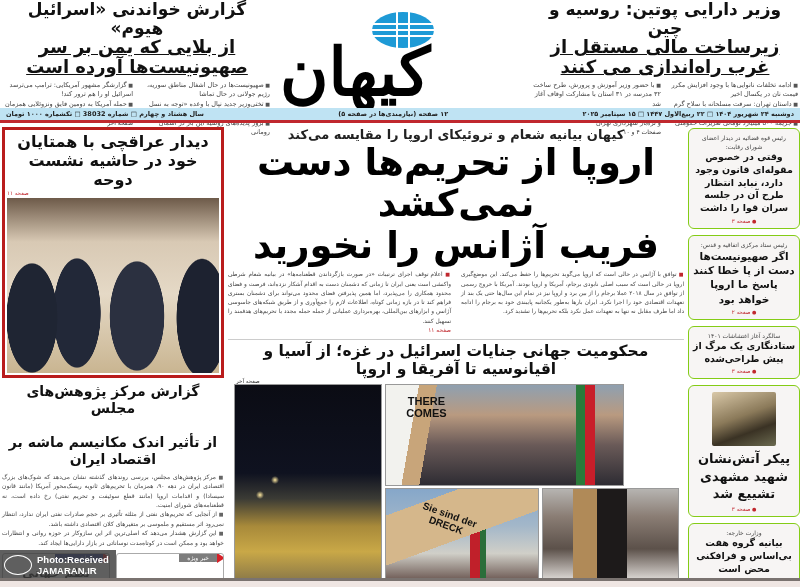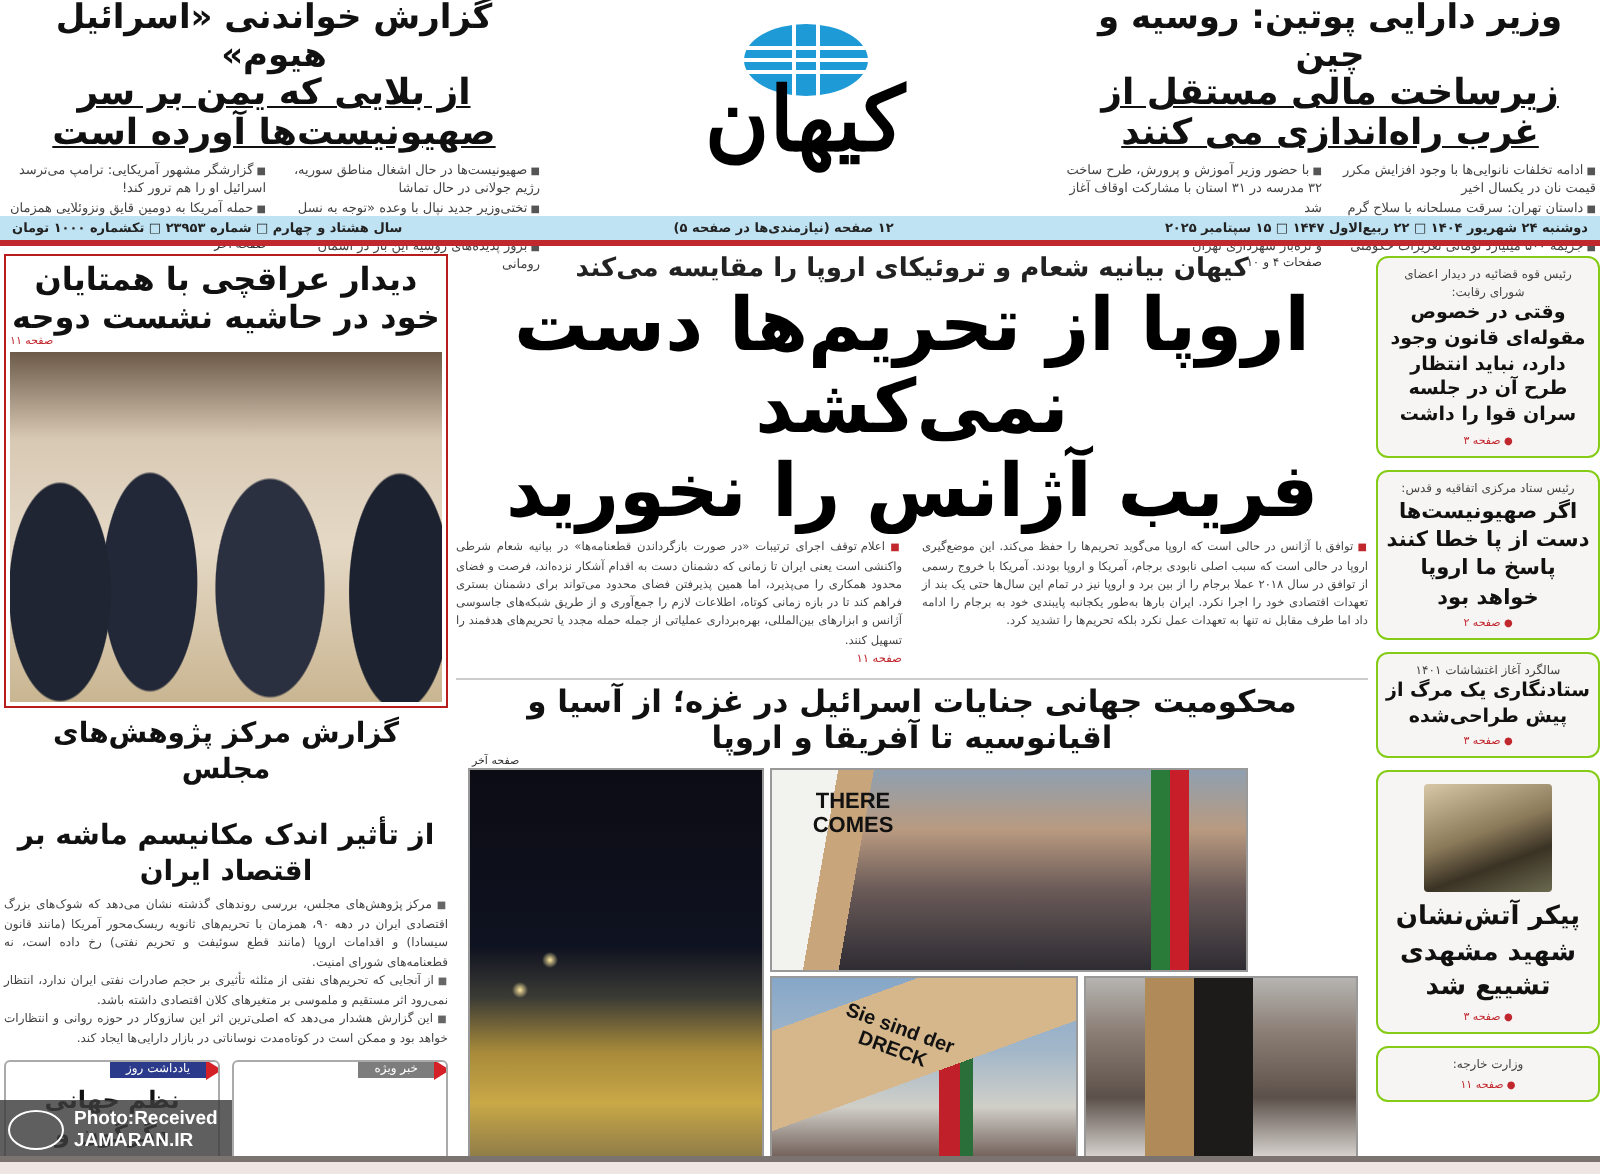--- a/index.html
+++ b/index.html
@@ -20,37 +20,37 @@
 
   .logo { left: 280px; top: 4px; width: 245px; height: 100px; }
   .logo .globe { position: absolute; left: 92px; top: 8px; width: 62px; height: 36px; border-radius: 50%; background: #1e9ad6;
     background-image:
       linear-gradient(#fff,#fff), linear-gradient(#fff,#fff), linear-gradient(#fff,#fff),
       linear-gradient(90deg,#fff,#fff), linear-gradient(90deg,#fff,#fff);
     background-size: 100% 2px, 100% 2px, 100% 2px, 2px 100%, 2px 100%;
     background-position: 0 33%, 0 50%, 0 67%, 40% 0, 60% 0;
     background-repeat: no-repeat;
   }
-  .logo .word { position: absolute; left: 0; right: 0; top: 30px; text-align: center; font-family: Liberation Serif, serif; font-size: 44px; font-weight: bold; color: #000; letter-spacing: 2px; }
+  .logo .word { position: absolute; left: 0; right: 0; top: 30px; text-align: left; font-family: Liberation Serif, serif; font-size: 66px; font-weight: bold; color: #000; letter-spacing: 2px; }
 
   
   .datebar { left: 0; top: 108px; width: 800px; height: 15px; background: #bfe3f3; border-bottom: 3px solid #c0282e; display: flex; justify-content: space-between; align-items: center; padding: 0 6px; font-size: 6.5px; font-weight: bold; color: #222; }
 
   
   .rcol { left: 688px; top: 128px; width: 112px; }
   .rbox { border: 1px solid #84cc16; border-radius: 6px; background: #f7f5f4; margin-bottom: 6px; padding: 4px 4px; text-align: center; }
   .rbox .k { font-size: 6px; color: #444; line-height: 1.5; }
   .rbox .h { font-size: 10.5px; font-weight: bold; line-height: 1.35; color: #111; }
   .rbox .p { font-size: 5.5px; color: #c0282e; margin-top: 3px; }
   .rbox .p::before { content: "● "; font-size: 5px; }
   .portrait { width: 64px; height: 54px; margin: 2px auto 4px; background: linear-gradient(160deg,#d9c8a8 0%,#8b7a5a 45%,#3a3224 70%,#6b6a50 100%); border-radius: 2px; }
 
   
   .lcol { left: 2px; top: 127px; width: 222px; }
-  .photo-box { border: 1px solid #b91c1c; padding: 2px; }
+  .photo-box { border: 3px solid #b91c1c; padding: 2px; }
   .photo-box h3 { font-size: 16px; font-weight: bold; text-align: center; line-height: 1.2; }
   .photo-box .pref { font-size: 5.5px; color: #c0282e; text-align: left; }
   .meeting-photo { height: 175px; margin-top: 2px; background:
       radial-gradient(ellipse 28px 60px at 25px 120px,#1f2533 90%,transparent 92%),
       radial-gradient(ellipse 26px 60px at 70px 115px,#222838 90%,transparent 92%),
       radial-gradient(ellipse 30px 60px at 130px 118px,#2b3040 90%,transparent 92%),
       radial-gradient(ellipse 28px 65px at 195px 120px,#1d2230 90%,transparent 92%),
       linear-gradient(180deg,#6d5a49 0%,#d8c9b4 25%,#e5d9c6 55%,#c9b591 100%); }
 
   .lh { font-size: 14px; font-weight: bold; text-align: center; line-height: 1.25; margin-top: 5px; }
@@ -136,21 +136,21 @@
       <div class="b">با حضور وزیر آموزش و پرورش، طرح ساخت ۳۲ مدرسه در ۳۱ استان با مشارکت اوقاف آغاز شد</div>
       <div class="b">عرضه لوازم‌التحریر با تخفیف در میادین میوه و تره‌بار شهرداری تهران</div>
       <div class="pageref">صفحات ۴ و ۱۰</div>
     </div>
   </div>
 </div>
 
 <div class="abs datebar">
   <span>دوشنبه ۲۴ شهریور ۱۴۰۴ □ ۲۲ ربیع‌الاول ۱۴۴۷ □ ۱۵ سپتامبر ۲۰۲۵</span>
   <span>۱۲ صفحه (نیازمندی‌ها در صفحه ۵)</span>
-  <span>سال هشتاد و چهارم □ شماره ۲۳۹۵۳ □ تکشماره ۱۰۰۰ تومان</span>
+  <span>سال هشتاد و چهارم □ شماره 38032 □ تکشماره ۱۰۰۰ تومان</span>
 </div>
 
 <div class="abs rcol">
   <div class="rbox">
     <div class="k">رئیس قوه قضائیه در دیدار اعضای شورای رقابت:</div>
     <div class="h" style="font-size:9.5px">وقتی در خصوص مقوله‌ای قانون وجود دارد، نباید انتظار طرح آن در جلسه سران قوا را داشت</div>
     <div class="p">صفحه ۳</div>
   </div>
   <div class="rbox">
     <div class="k">رئیس ستاد مرکزی اتفاقیه و قدس:</div>
@@ -162,20 +162,21 @@
     <div class="h" style="font-size:9.5px">ستاد‌نگاری یک مرگ از پیش طراحی‌شده</div>
     <div class="p">صفحه ۳</div>
   </div>
   <div class="rbox">
     <div class="portrait"></div>
     <div class="h" style="font-size:13px">پیکر آتش‌نشان شهید مشهدی تشییع شد</div>
     <div class="p">صفحه ۳</div>
   </div>
   <div class="rbox">
     <div class="k">وزارت خارجه:</div>
+    <div class="h" style="font-size:9.5px">بیانیه گروه هفت بی‌اساس و فرافکنی محض است</div>
     <div class="p">صفحه ۱۱</div>
   </div>
 </div>
 
 <div class="abs lcol">
   <div class="photo-box">
     <h3>دیدار عراقچی با همتایان خود در حاشیه نشست دوحه</h3>
     <div class="pref">صفحه ۱۱</div>
     <div class="meeting-photo"></div>
   </div>

